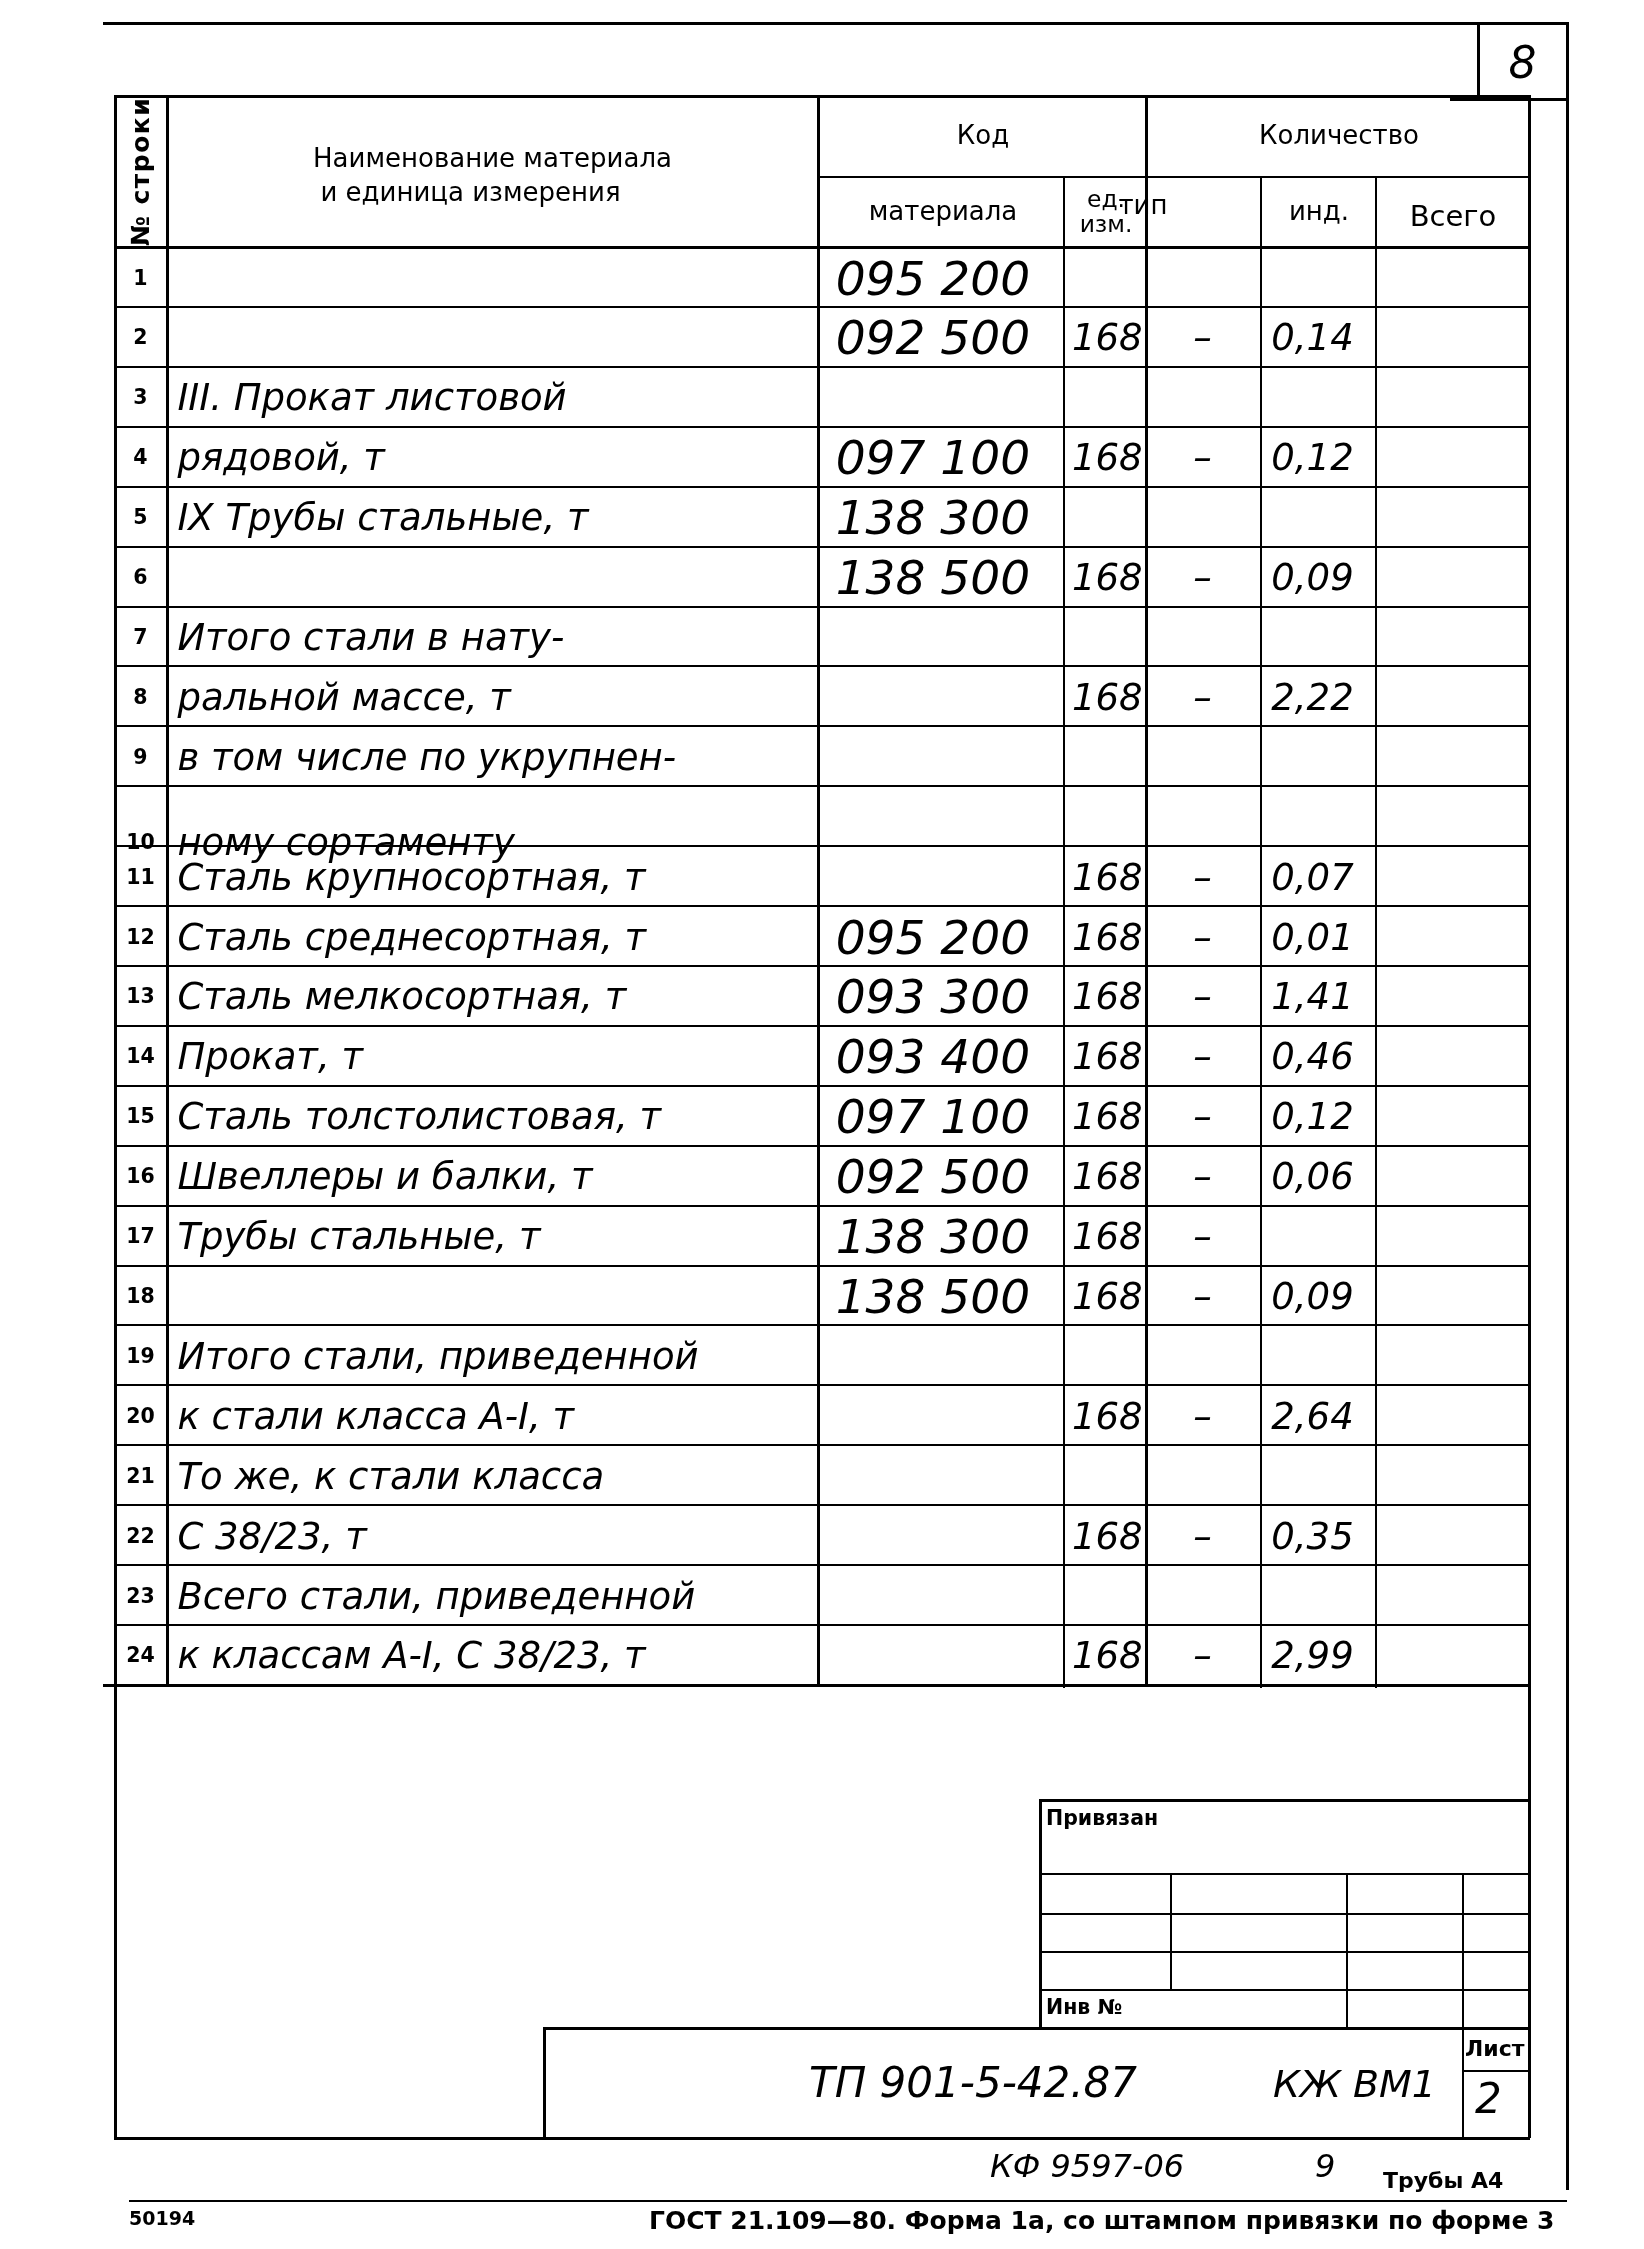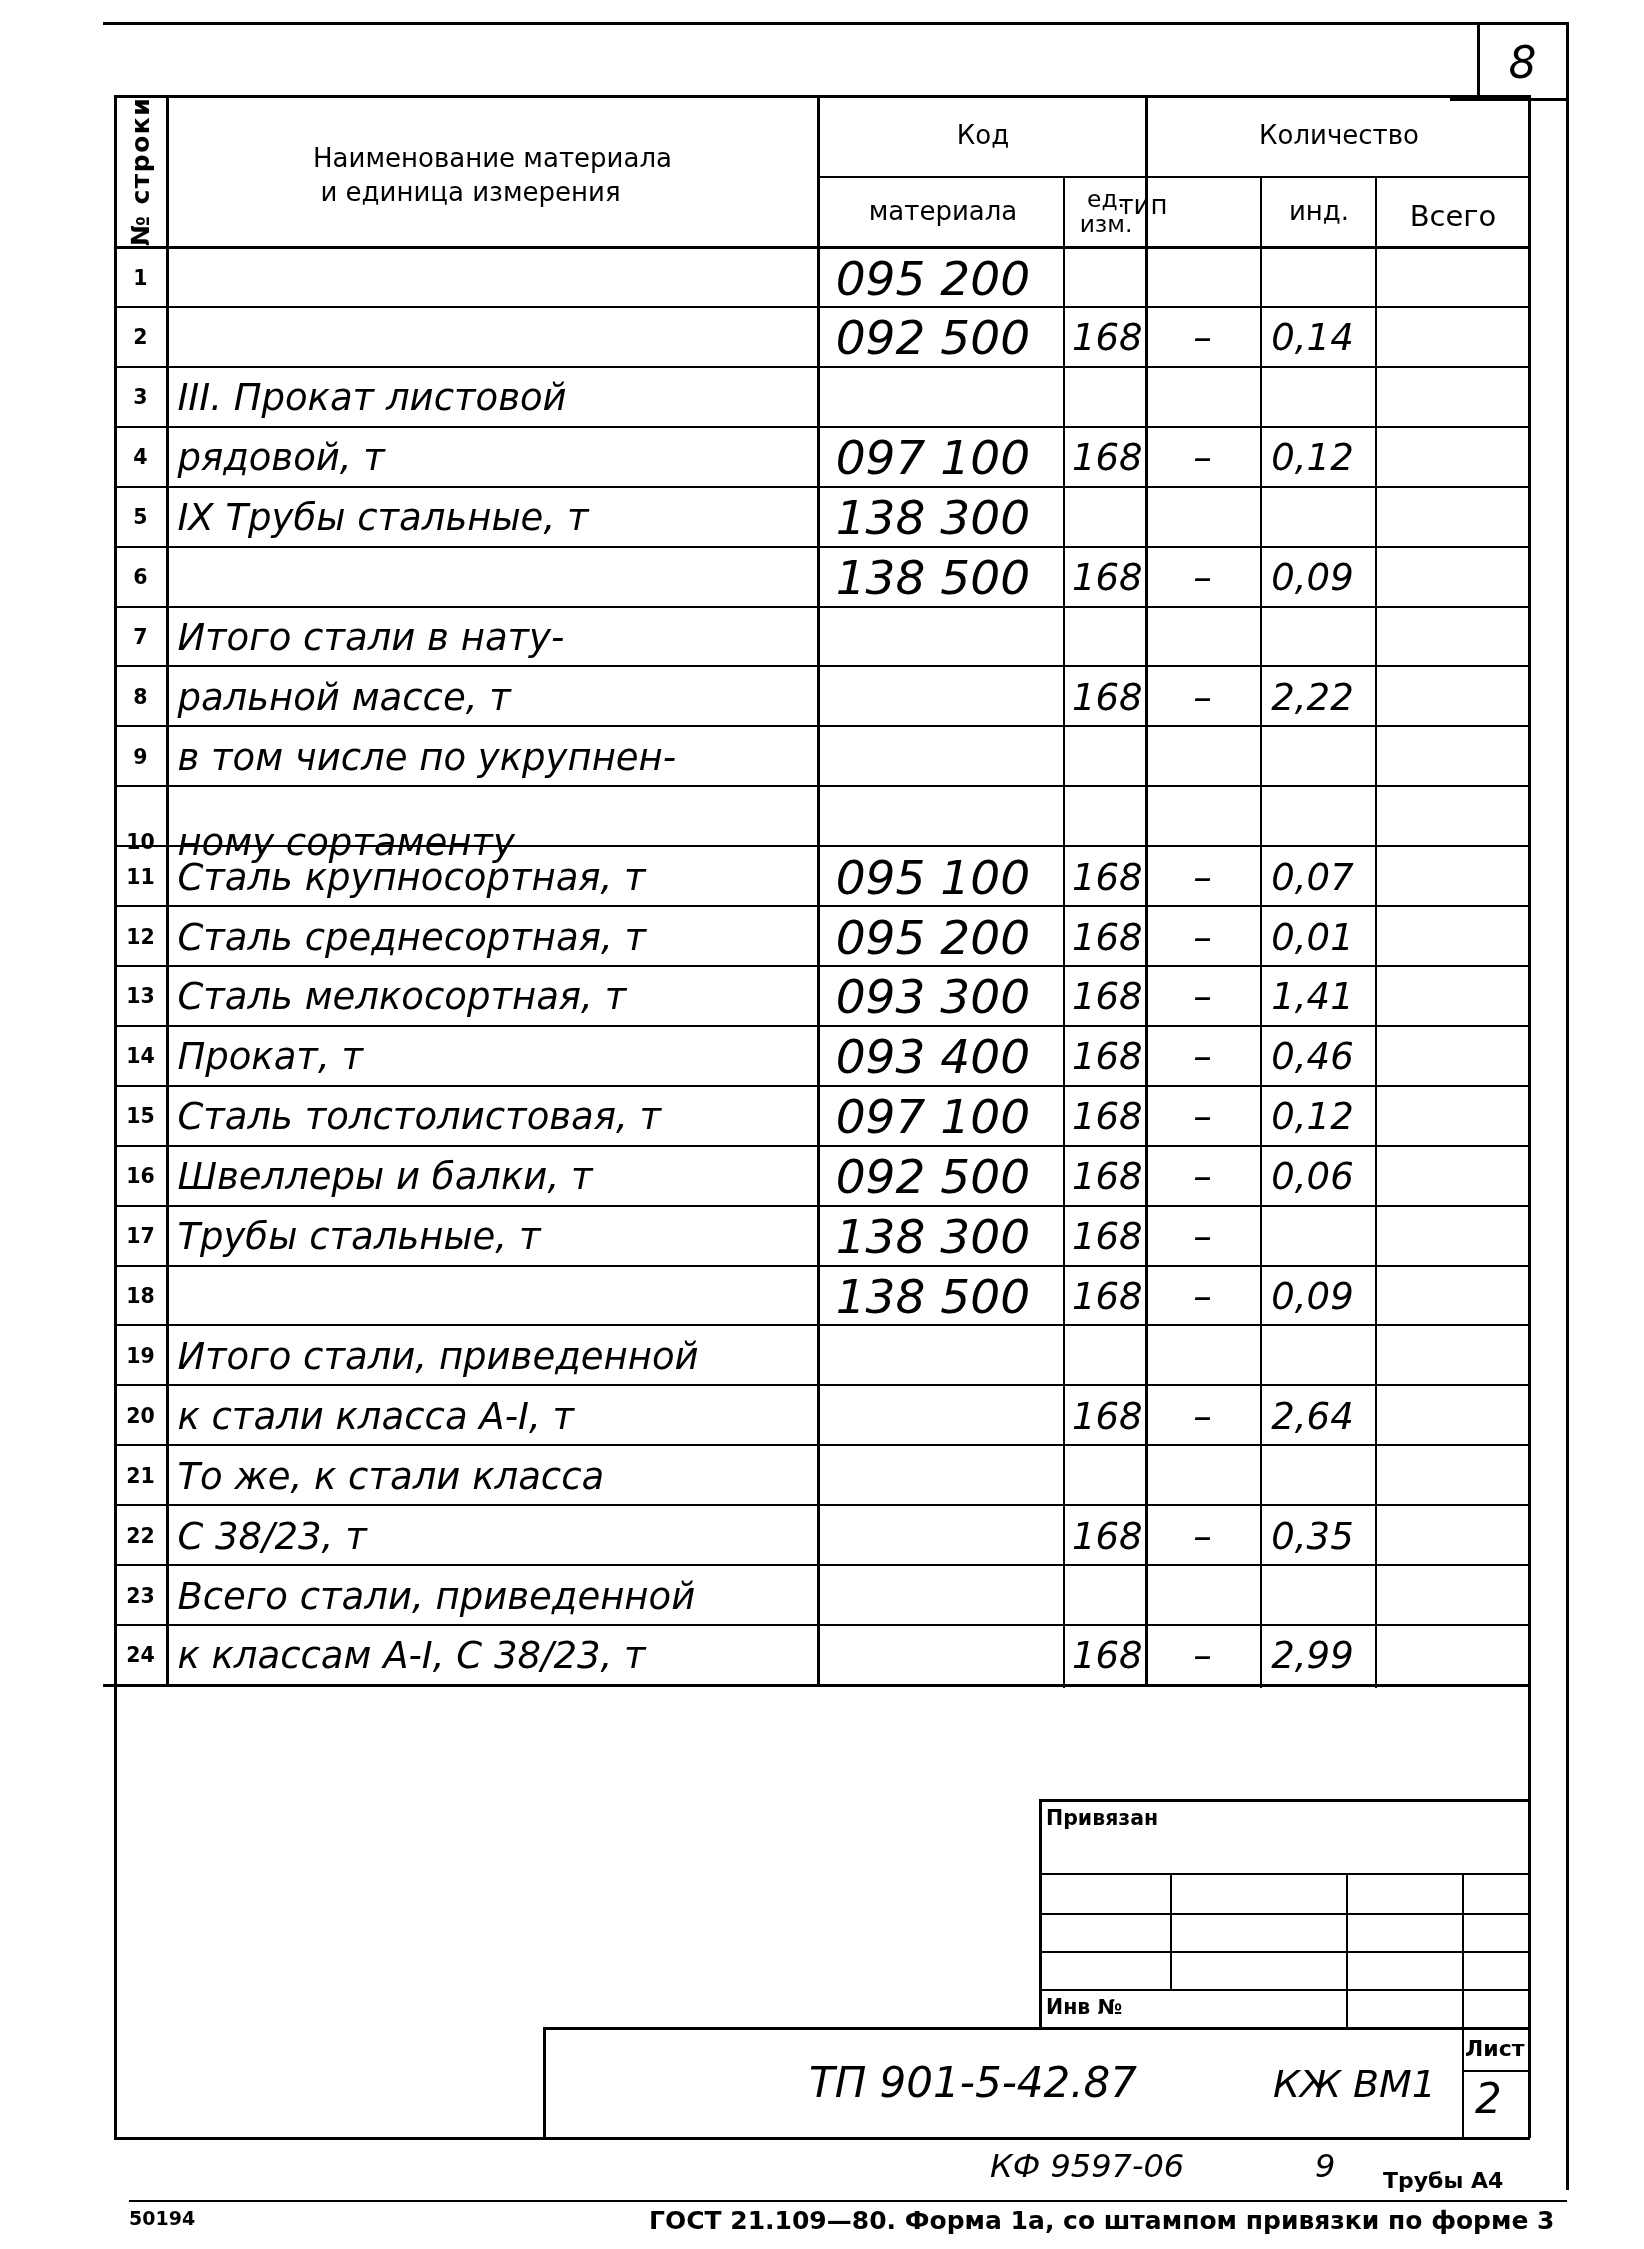--- a/index.html
+++ b/index.html
@@ -164,21 +164,20 @@
       <div class="cell c-code hand"></div>
       <div class="cell c-unit hand"></div>
       <div class="cell c-type hand"></div>
       <div class="cell c-ind hand"></div>
       <div class="cell c-total hand"></div>
     </div>
     <div class="hl thin" style="left: 114px; width: 1416px; top: 845px;"></div>
     <div class="row" style="top: 847px; padding-left: 28px;">
       <div class="cell c-num print">11</div>
       <div class="cell c-name hand">Сталь крупносортная, т</div>
-      <div class="cell c-code hand">095 100</div>
       <div class="cell c-unit hand">168</div>
       <div class="cell c-type hand">–</div>
       <div class="cell c-ind hand">0,07</div>
       <div class="cell c-total hand"></div>
     </div>
     <div class="hl thin" style="left: 114px; width: 1416px; top: 905px;"></div>
     <div class="row" style="top: 907px;">
       <div class="cell c-num print">12</div>
       <div class="cell c-name hand">Сталь среднесортная, т</div>
       <div class="cell c-code hand">095 200</div>

